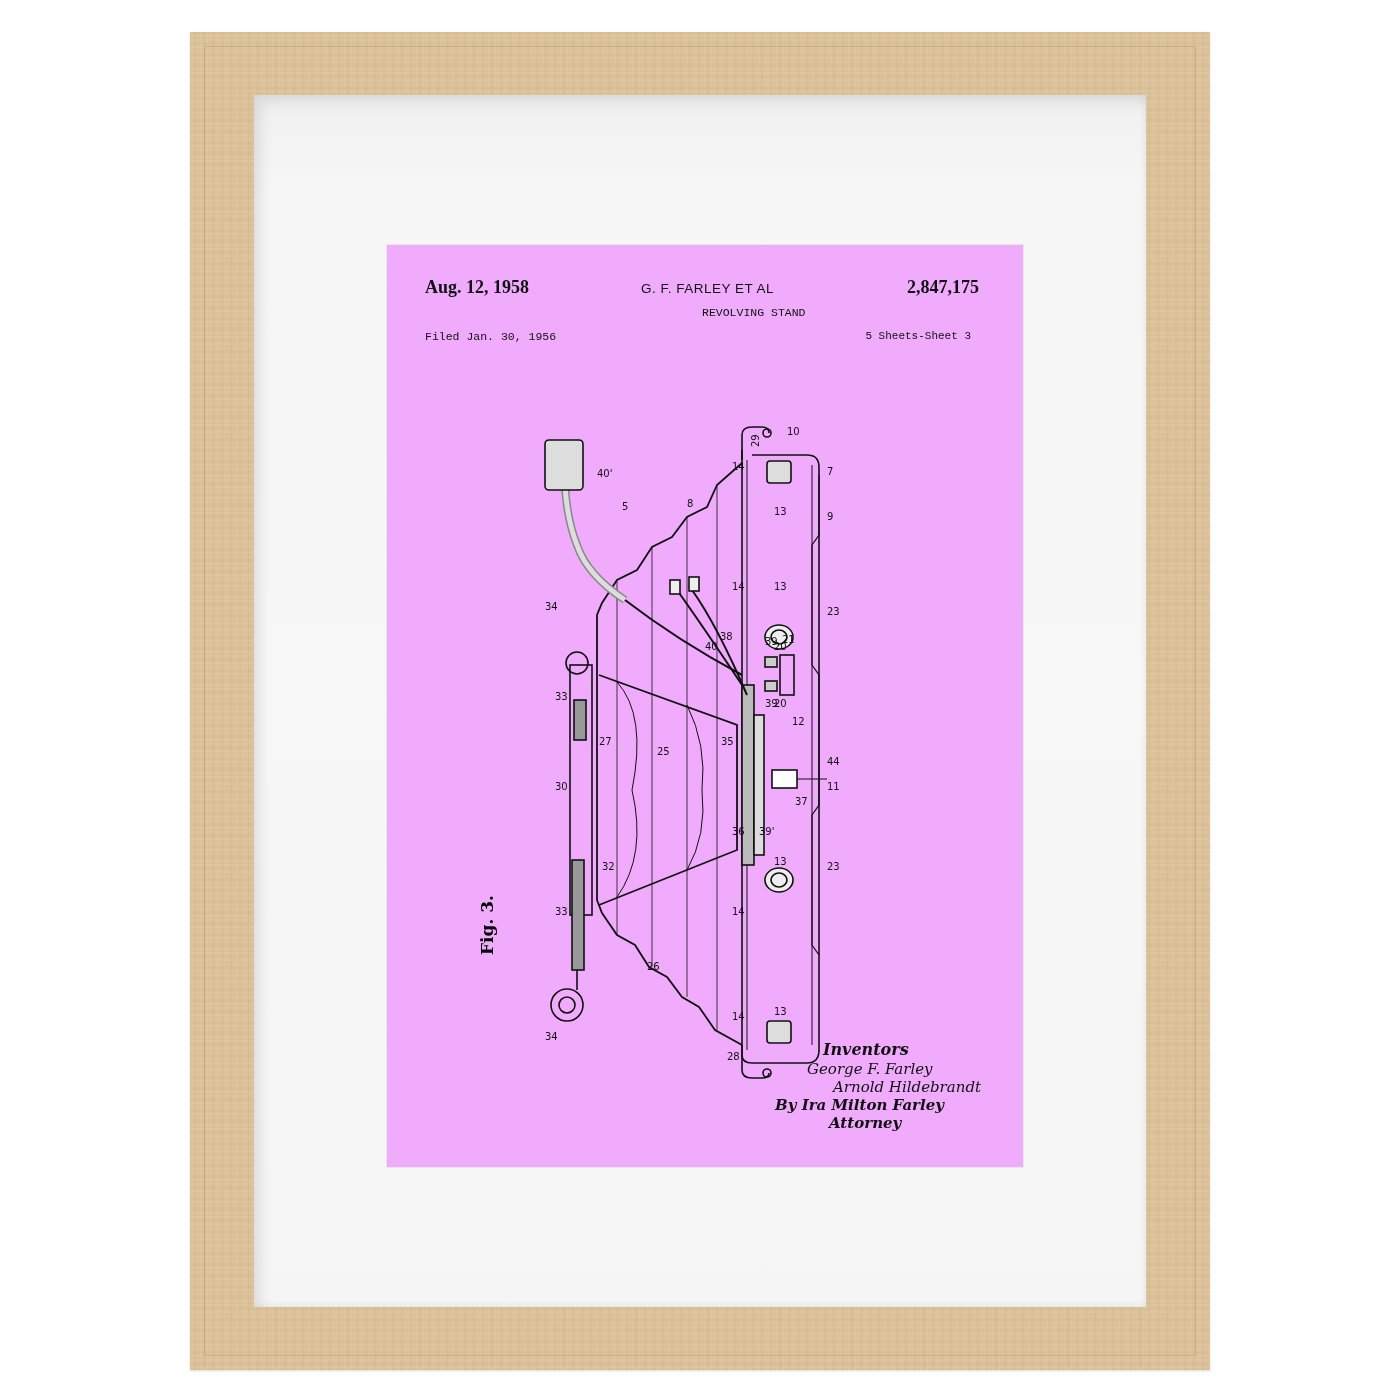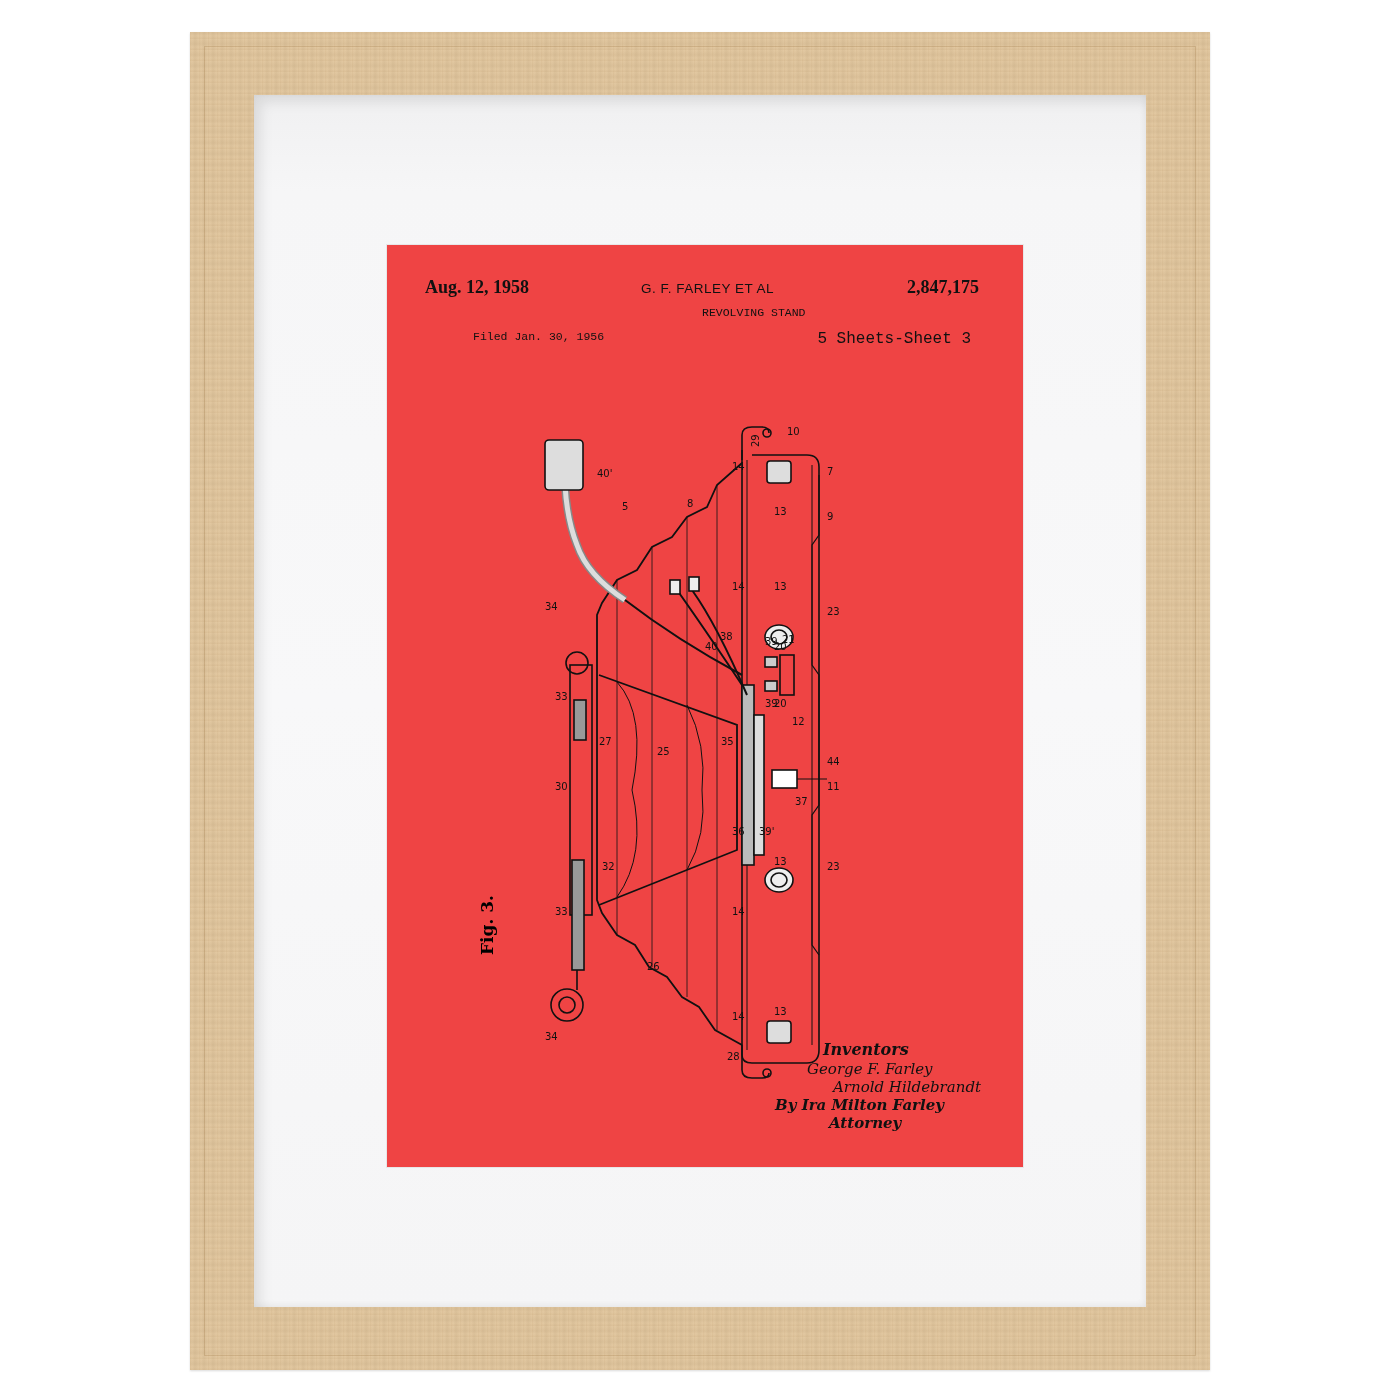--- a/index.html
+++ b/index.html
@@ -19,30 +19,30 @@
       position: absolute; left: 14px; top: 14px; right: 14px; bottom: 14px;
       border: 1px solid rgba(150,110,60,0.25);
     }
     .mat {
       position: absolute; left: 64px; top: 63px; width: 892px; height: 1212px;
       background: linear-gradient(180deg, #f0f0f1 0%, #f6f6f7 8%, #f8f8f9 50%, #f5f5f6 100%);
       box-shadow: inset 6px 6px 14px rgba(0,0,0,0.10), inset -2px -2px 6px rgba(0,0,0,0.04);
     }
     .print {
       position: absolute; left: 387px; top: 245px; width: 636px; height: 922px;
-      background: #ef4444;
+      background: #f0abfc;
       box-shadow: 0 0 0 1px rgba(0,0,0,0.06);
     }
     .hdr { position: absolute; color: #111; white-space: nowrap; }
     .date { left: 38px; top: 32px; font-family: "Liberation Serif", serif; font-weight: bold; font-size: 18px; }
     .inventor { left: 254px; top: 36px; font-family: Liberation Sans, sans-serif; font-size: 13.5px; letter-spacing: 0.5px; }
     .number { right: 44px; top: 32px; font-family: "Liberation Serif", serif; font-weight: bold; font-size: 18px; }
     .title { left: 270px; top: 61px; font-family: "Liberation Mono", monospace; font-size: 11.5px; margin-left: 45px; }
-    .filed { left: 38px; top: 85px; font-family: "Liberation Mono", monospace; font-size: 11.5px; margin-left: 48px; }
-    .sheets { right: 52px; top: 85px; font-family: "Liberation Mono", monospace; font-size: 16px; padding-left: 28px; }
+    .filed { left: 38px; top: 85px; font-family: "Liberation Mono", monospace; font-size: 11.5px; }
+    .sheets { right: 52px; top: 85px; font-family: "Liberation Mono", monospace; font-size: 11px; padding-left: 28px; }
     .drawing { position: absolute; left: 0; top: 0; width: 636px; height: 922px; }
     .sig { position: absolute; font-family: "DejaVu Serif", serif; font-style: italic; color: #111; white-space: nowrap; }
     .sig.h { left: 436px; top: 795px; font-size: 16px; font-weight: bold; }
     .sig.n1 { left: 420px; top: 815px; font-size: 15px; }
     .sig.n2 { left: 422px; top: 833px; font-size: 15px; margin-left: 24px; }
     .sig.by { left: 388px; top: 851px; font-size: 15px; font-weight: bold; }
     .sig.att { left: 442px; top: 869px; font-size: 15px; font-weight: bold; text-align: right; }
     .figlabel { position: absolute; left: 90px; top: 710px; font-family: "DejaVu Serif", serif; font-weight: bold; font-size: 17px; transform: rotate(-90deg); transform-origin: left top; }
   </style>
 </head>

